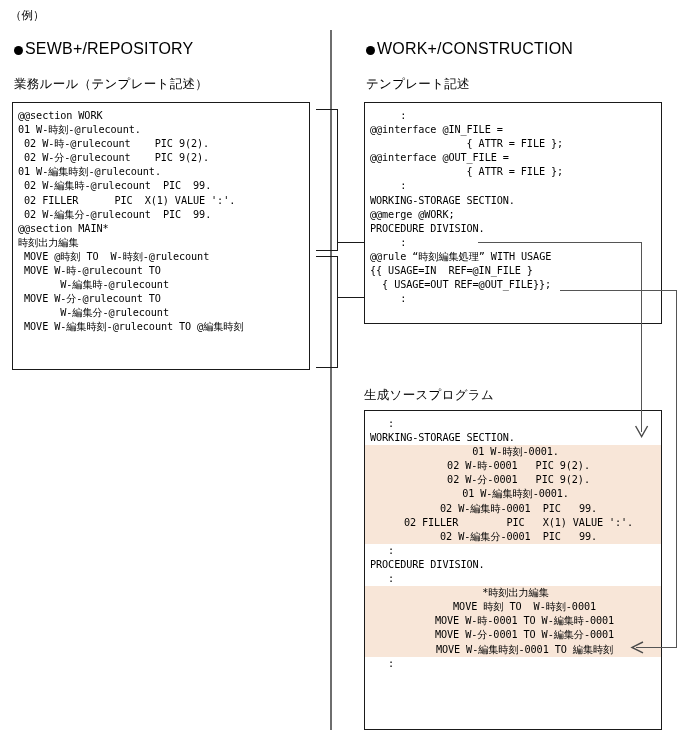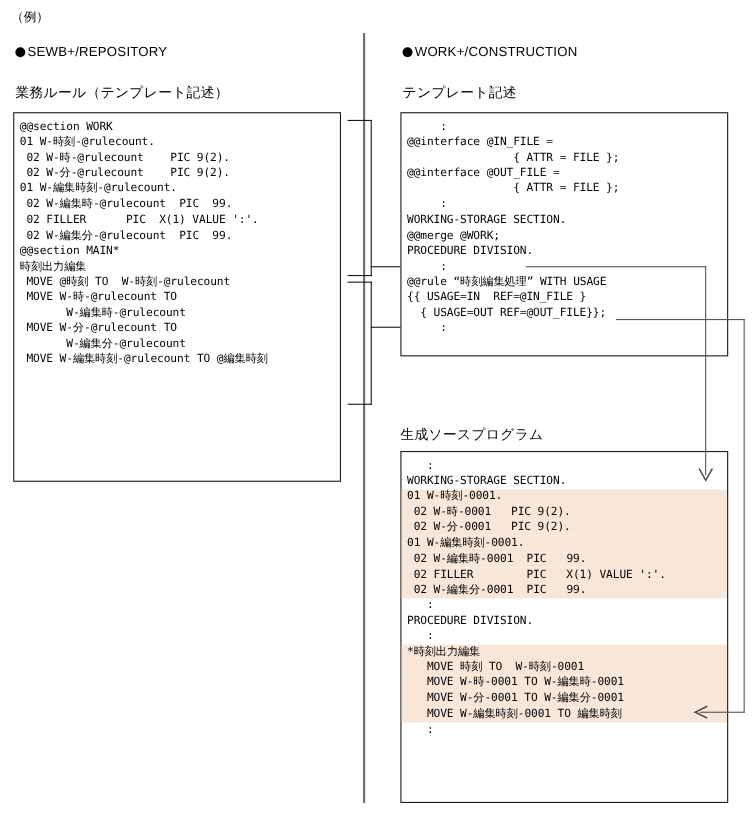--- a/index.html
+++ b/index.html
@@ -8,62 +8,62 @@
     font-family:"Liberation Sans","DejaVu Sans",sans-serif;
     color:#000;
   }
   .abs{position:absolute;}
 
   
   .lbl-rei{
     left:10px;top:8px;font-size:11.5px;letter-spacing:0px;
   }
   .sys-head{
-    font-size:12px;letter-spacing:0.2px;white-space:nowrap;
+    font-size:16px;letter-spacing:0.2px;white-space:nowrap;
   }
   .sys-head .bullet{
     display:inline-block;width:9px;height:9px;border-radius:50%;
     background:#000;margin-right:2px;vertical-align:-1px;
   }
   .sec-title{
     font-size:12.5px;white-space:nowrap;letter-spacing:0.3px;
   }
 
   
   .codebox{
     border:1.4px solid #1a1a1a;background:#fff;box-sizing:border-box;
     overflow:hidden;
   }
   .code{
     font-family:"DejaVu Sans Mono","Liberation Mono",monospace;
     font-size:10.2px;line-height:14.1px;white-space:pre;
     letter-spacing:-0.1px;
   }
-  .code .hl{background:#f8e6d8;display:block;}
+  .code .hl{background:#f8e6d8;display:block;text-align:center;}
   .code .pl{display:block;}
 
   
   .vline{background:#6e6e6e;}
   .bline{background:#1a1a1a;}
   .gline{background:#555;}
 </style>
 </head>
 <body>
 
 <div class="abs lbl-rei">（例）</div>
 
 <div class="abs vline" style="left:330px;top:30px;width:2px;height:700px;"></div>
 
 <div class="abs sys-head" style="left:14px;top:40px;">
   <span class="bullet"></span><span>SEWB+/REPOSITORY</span>
 </div>
 
 <div class="abs sec-title" style="left:14px;top:76px;">業務ルール（テンプレート記述）</div>
 
-<div class="abs codebox" style="left:12px;top:102px;width:298px;height:336px;">
+<div class="abs codebox" style="left:12px;top:102px;width:298px;height:268px;">
   <div class="code" id="left-code" style="padding:6px 0 0 5px;"><span class="pl">@@section WORK</span><span class="pl">01 W-時刻-@rulecount.</span><span class="pl"> 02 W-時-@rulecount    PIC 9(2).</span><span class="pl"> 02 W-分-@rulecount    PIC 9(2).</span><span class="pl">01 W-編集時刻-@rulecount.</span><span class="pl"> 02 W-編集時-@rulecount  PIC  99.</span><span class="pl"> 02 FILLER      PIC  X(1) VALUE ':'.</span><span class="pl"> 02 W-編集分-@rulecount  PIC  99.</span><span class="pl">@@section MAIN*</span><span class="pl">時刻出力編集</span><span class="pl"> MOVE @時刻 TO  W-時刻-@rulecount</span><span class="pl"> MOVE W-時-@rulecount TO</span><span class="pl">       W-編集時-@rulecount</span><span class="pl"> MOVE W-分-@rulecount TO</span><span class="pl">       W-編集分-@rulecount</span><span class="pl"> MOVE W-編集時刻-@rulecount TO @編集時刻</span></div>
 </div>
 
 <div class="abs bline" style="left:316px;top:109px;width:22px;height:1.4px;"></div>
 <div class="abs bline" style="left:336.6px;top:109px;width:1.4px;height:142px;"></div>
 <div class="abs bline" style="left:316px;top:249.6px;width:22px;height:1.4px;"></div>
 
 <div class="abs bline" style="left:337px;top:242px;width:43px;height:1.2px;"></div>
 <svg class="abs" style="left:372px;top:235px;" width="16" height="16" viewBox="0 0 16 16">
   <path d="M2,2 L12,7.2 L2,12.4" fill="none" stroke="#1a1a1a" stroke-width="1.3"></path>

